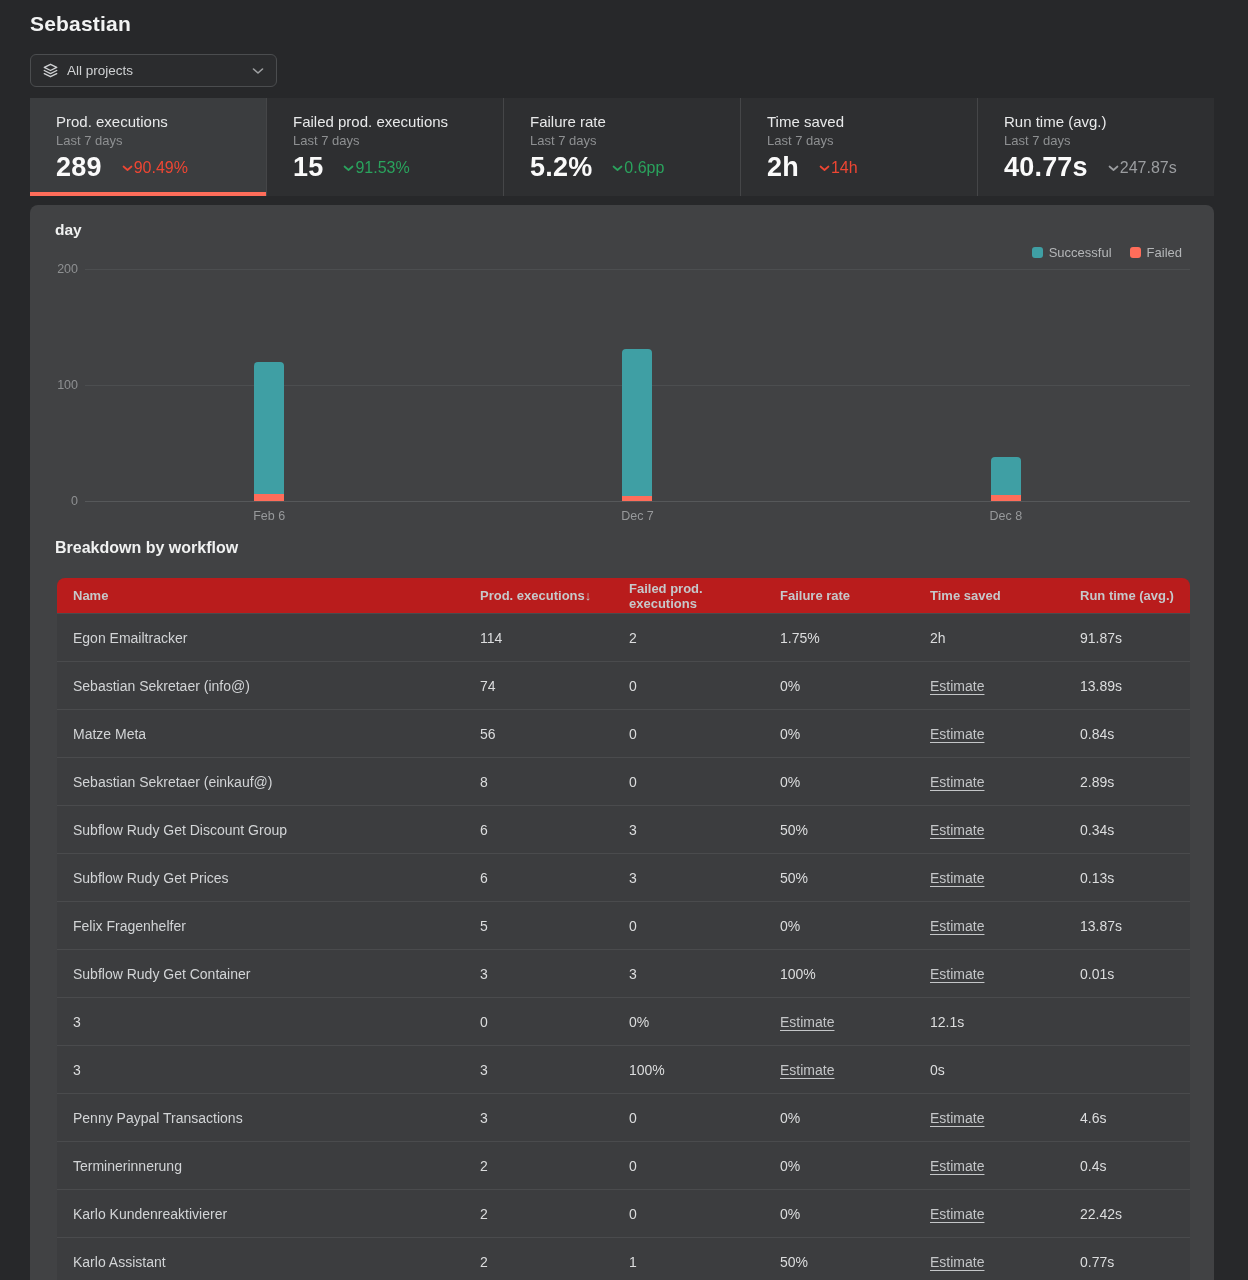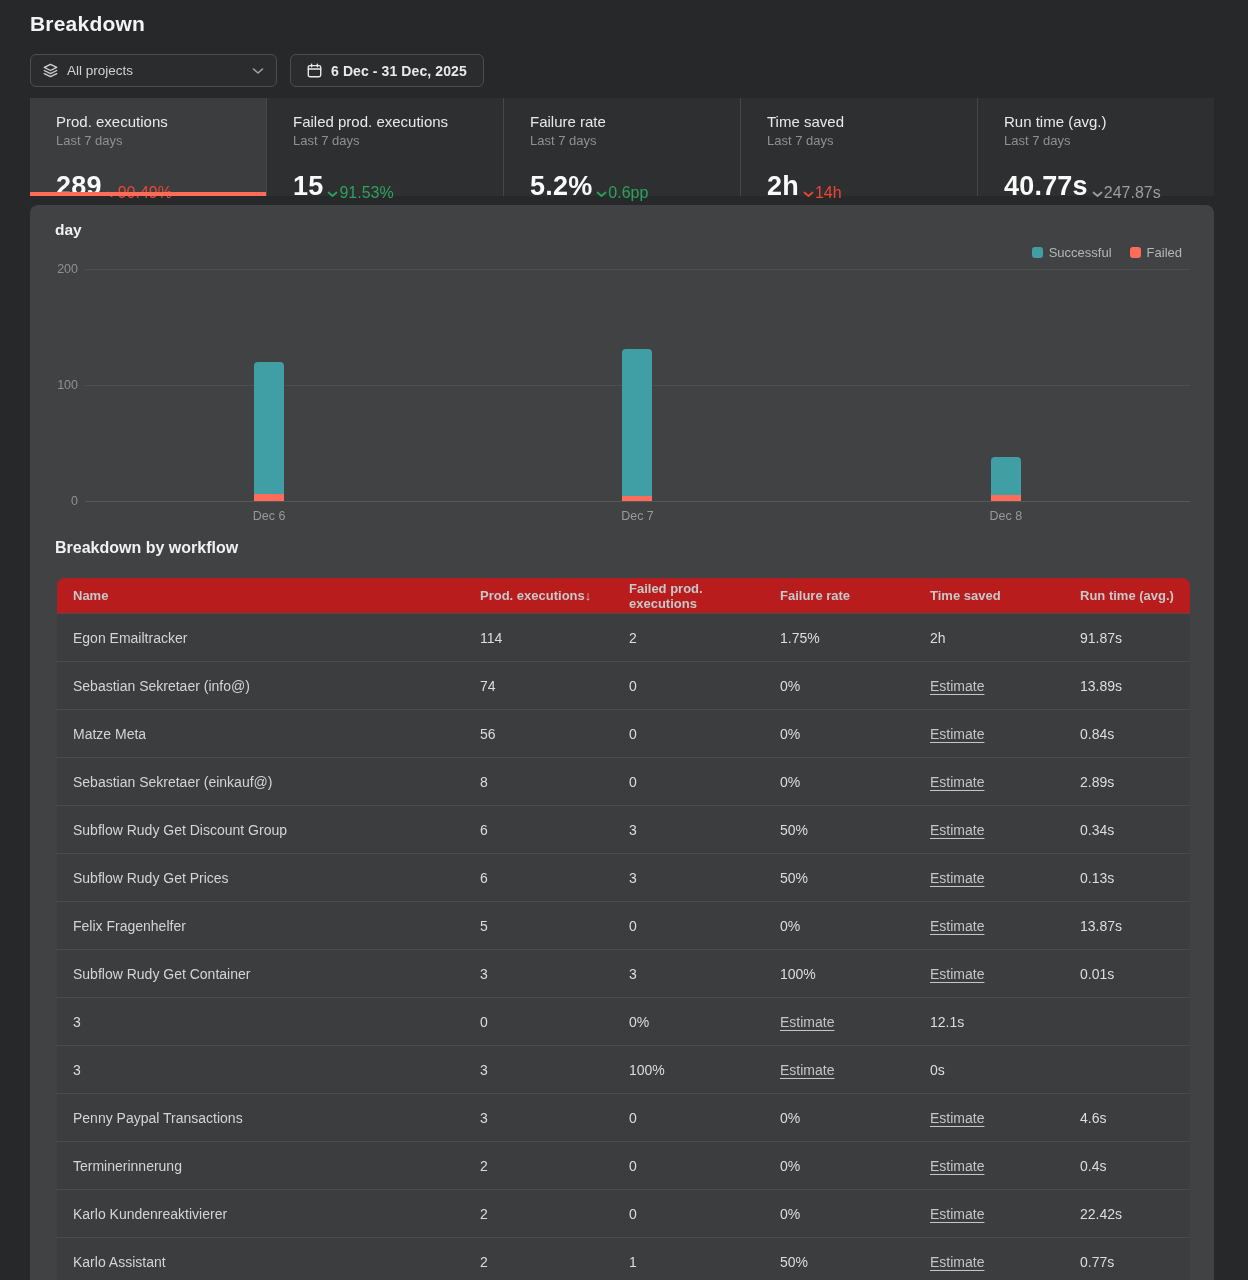--- a/index.html
+++ b/index.html
@@ -8,21 +8,21 @@
     background:#27282a;
     font-family:"Liberation Sans","DejaVu Sans",sans-serif;
     color:#ededee;
     position:relative;
   }
   .page-title {
     position:absolute; left:30px; top:12px;
     font-size:21px; font-weight:700; color:#f2f3f3; letter-spacing:.2px;
   }
   
-  .filters { position:absolute; left:30px; top:54px; display:flex; gap:13px; }
+  .filters { position:absolute; left:30px; top:54px; display:flex; gap:13px;flex-direction:column; }
   .select-box {
     width:247px; height:33px; border:1px solid #4b4d4f; border-radius:6px;
     background:#2b2c2e; display:flex; align-items:center; padding:0 12px; gap:9px;
     cursor:pointer;
   }
   .select-box .label { font-size:13.5px; color:#cfd1d3; flex:1; }
   .date-btn {
     height:33px; border:1px solid #4b4d4f; border-radius:6px; background:#2b2c2e;
     display:flex; align-items:center; padding:0 16px; gap:9px; cursor:pointer;
   }
@@ -33,21 +33,21 @@
   .stat-card {
     flex:1; background:#2e2f31; padding:15px 0 0 26px; position:relative; cursor:pointer;
   }
   .stat-card + .stat-card { border-left:1px solid #454648; }
   .stat-card.active { background:#3b3d3f; border-left:none; }
   .stat-card.active::after {
     content:""; position:absolute; left:0; right:0; bottom:0; height:4px; background:#ff6d5a;
   }
   .stat-title { font-size:15px; font-weight:500; color:#e8e9ea; }
   .stat-period { font-size:13px; color:#8e9092; margin-top:3px; }
-  .stat-value-row { display:flex; align-items:flex-end; gap:4px; margin-top:23px; }
+  .stat-value-row { display:flex; align-items:center; gap:20px; margin-top:4px; }
   .stat-value { font-size:27px; font-weight:700; color:#fafafa; letter-spacing:.2px; }
   .stat-delta { font-size:16px; font-weight:400; display:inline-flex; align-items:center; gap:1px; }
   .stat-delta svg { position:relative; top:1px; }
   
   .panel {
     position:absolute; left:30px; top:205px; width:1184px; height:1120px;
     background:#414244; border-radius:8px; overflow:hidden;
   }
   .chart-title { position:absolute; left:25px; top:16px; font-size:15.5px; font-weight:600; color:#f0f1f1; }
   .legend { position:absolute; top:40px; right:32px; display:flex; gap:18px; }
@@ -83,21 +83,21 @@
   .t-cell.name { overflow:hidden; white-space:nowrap; }
   a.wf-link, a.estimate-link {
     color:#d2d4d6; text-decoration:underline; text-underline-offset:3px; cursor:pointer;
   }
   a.estimate-link { color:#c4c6c8; }
   .sort-arrow { font-size:13px; color:#c6c8ca; }
 </style>
 </head>
 <body>
 
-<div class="page-title">Breakdown</div>
+<div class="page-title">Sebastian</div>
 
 <div class="filters">
   <div class="select-box">
     <span class="icon">
       <svg width="15" height="15" viewBox="0 0 14 14" fill="none" stroke="#cfd1d3" stroke-width="1.3" stroke-linejoin="round" stroke-linecap="round">
         <path d="M7 1.2 L12.8 4.1 L7 7 L1.2 4.1 Z"></path>
         <path d="M1.2 7 L7 9.9 L12.8 7"></path>
         <path d="M1.2 9.9 L7 12.8 L12.8 9.9"></path>
       </svg>
     </span>
@@ -226,21 +226,21 @@
         </div>
         <div class="bar-slot">
           <div class="bar" style="height:44px">
       <div class="seg-success"></div>
       <div class="seg-failed" style="height:6px"></div>
     </div>
         </div>
       </div>
   </div>
   <div class="x-labels" id="x-labels">
-      <span class="x-label">Dec 6</span>
+      <span class="x-label">Feb 6</span>
       <span class="x-label">Dec 7</span>
       <span class="x-label">Dec 8</span>
     </div>
 
   <div class="breakdown-heading">Breakdown by workflow</div>
 
   <div class="table">
     <div class="t-row t-head">
       <div class="t-cell">Name</div>
       <div class="t-cell"><span>Prod. executions</span><span class="sort-arrow">↓</span></div>

